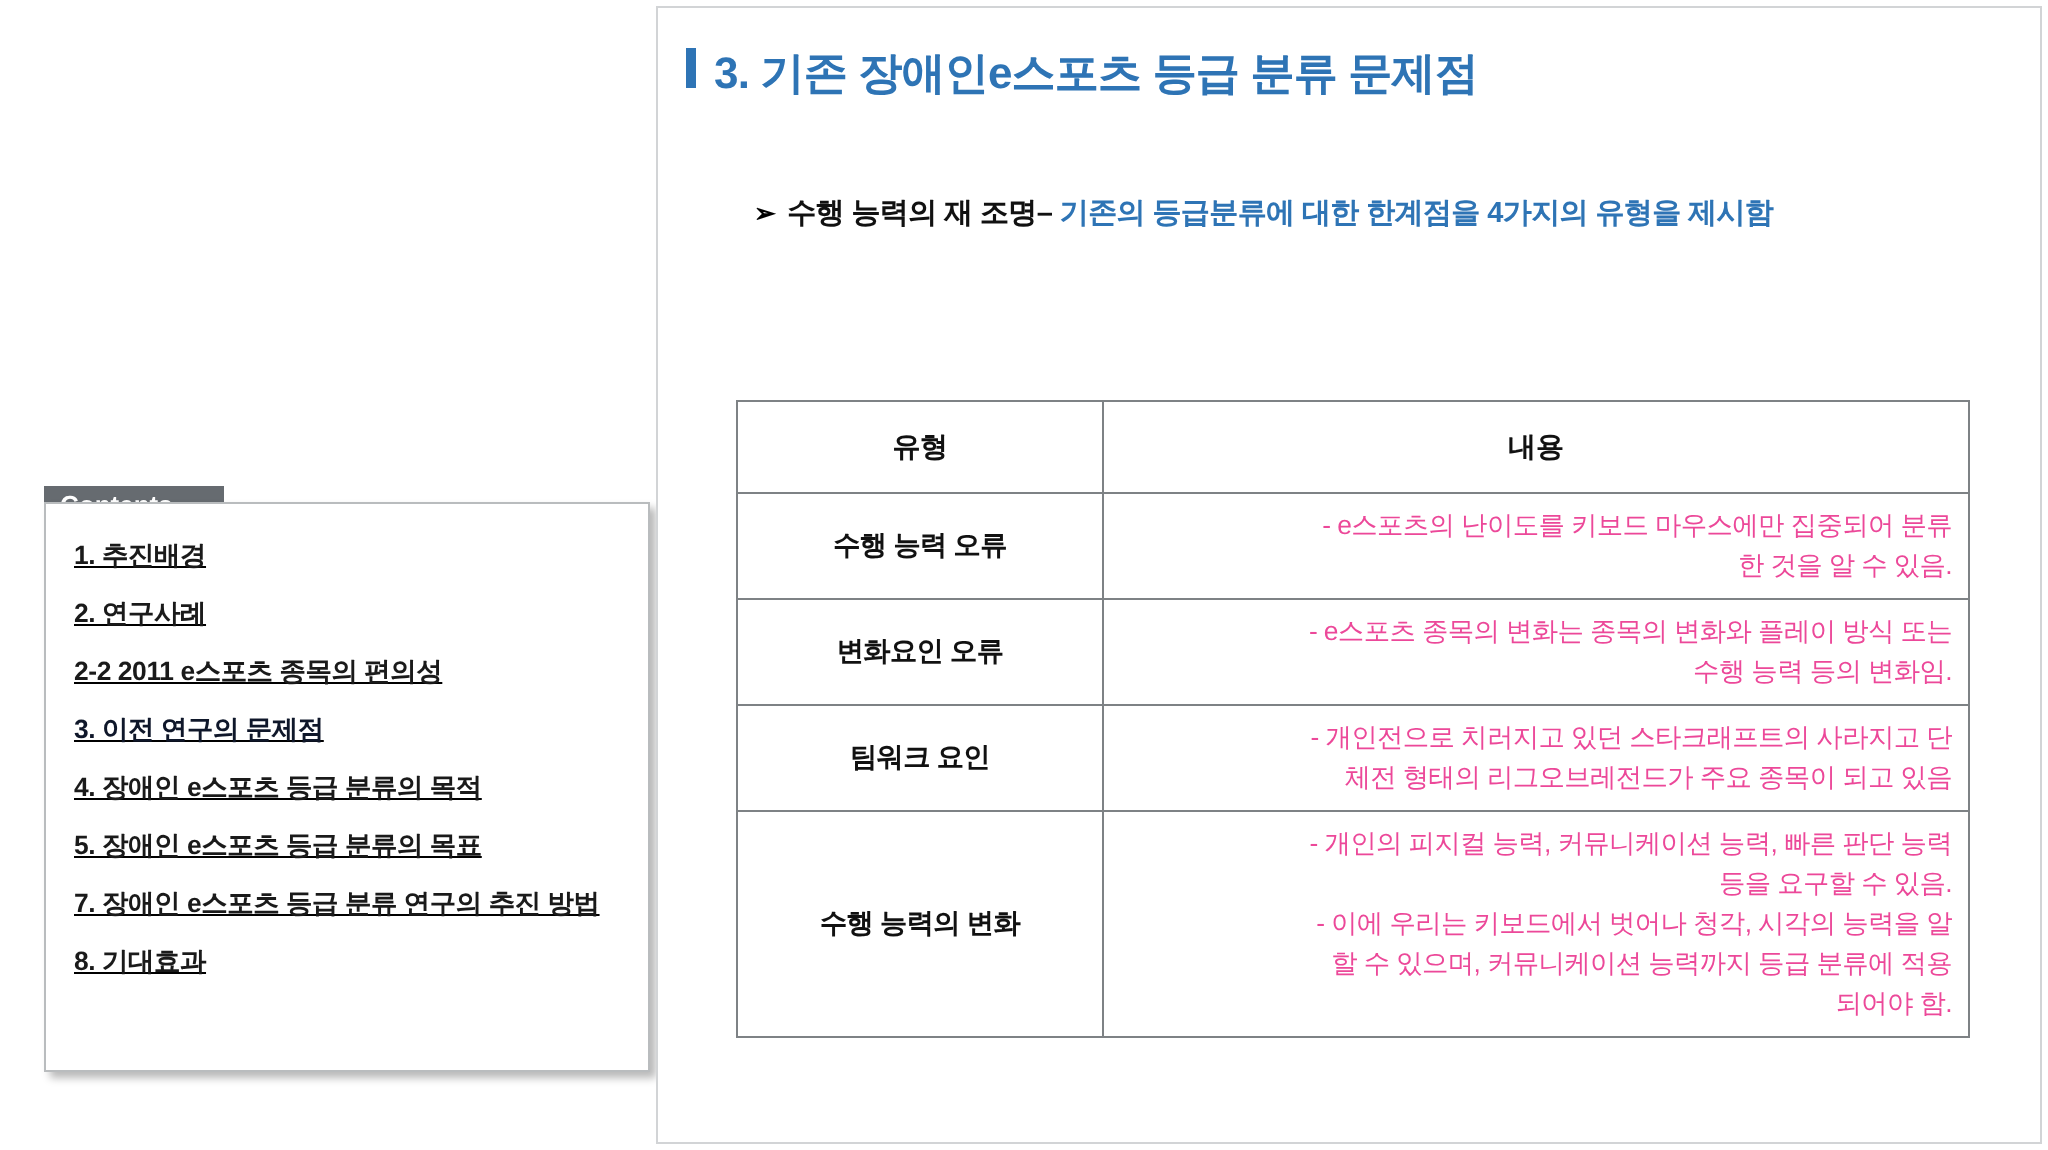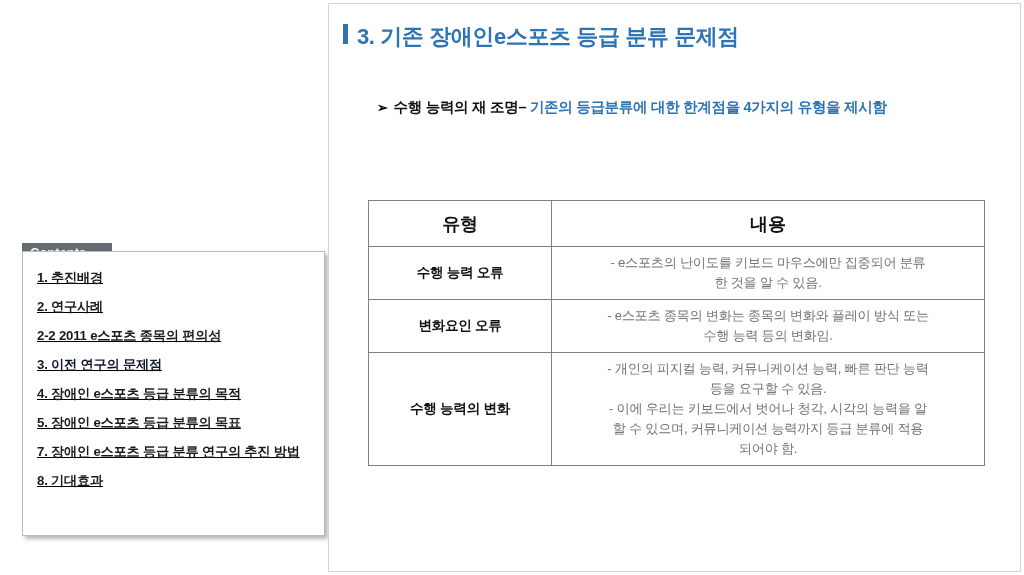--- a/index.html
+++ b/index.html
@@ -127,40 +127,40 @@
     border-collapse: collapse;
     table-layout: fixed;
   }
   #tbl td, #tbl th {
     border: 1px solid #7e8285;
     vertical-align: middle;
     padding: 6px 8px;
     box-sizing: border-box;
   }
   #tbl th {
-    font-size: 18px;
+    font-size: 14px;
     font-weight: bold;
     color: #111111;
     text-align: center;
     height: 46px;
   }
   .col-type {
     width: 183px;
     text-align: center;
     font-size: 13.6px;
     font-weight: bold;
     color: #111111;
     letter-spacing: -0.3px;
   }
   .col-desc {
     font-size: 13.2px;
-    color: #737373;
+    color: #ec4899;
     line-height: 20px;
     letter-spacing: -0.3px;
-    text-align: center;
+    text-align: right;
     padding-left: 9px;
   }
   .col-desc div { margin: 0; }
 </style>
 </head>
 <body>
 
 <div id="left-pane">
 
   <div id="contents-tab">Contents</div>
@@ -205,20 +205,27 @@
         </td>
       </tr>
       <tr>
         <td class="col-type">변화요인 오류</td>
         <td class="col-desc">
           <div>- e스포츠 종목의 변화는 종목의 변화와 플레이 방식 또는</div>
           <div>수행 능력 등의 변화임.</div>
         </td>
       </tr>
       <tr>
+        <td class="col-type">팀워크 요인</td>
+        <td class="col-desc">
+          <div>- 개인전으로 치러지고 있던 스타크래프트의 사라지고 단</div>
+          <div>체전 형태의 리그오브레전드가 주요 종목이 되고 있음</div>
+        </td>
+      </tr>
+      <tr>
         <td class="col-type">수행 능력의 변화</td>
         <td class="col-desc">
           <div>- 개인의 피지컬 능력, 커뮤니케이션 능력, 빠른 판단 능력</div>
           <div>등을 요구할 수 있음.</div>
           <div>- 이에 우리는 키보드에서 벗어나 청각, 시각의 능력을 알</div>
           <div>할 수 있으며, 커뮤니케이션 능력까지 등급 분류에 적용</div>
           <div>되어야 함.</div>
         </td>
       </tr>
     </tbody>

